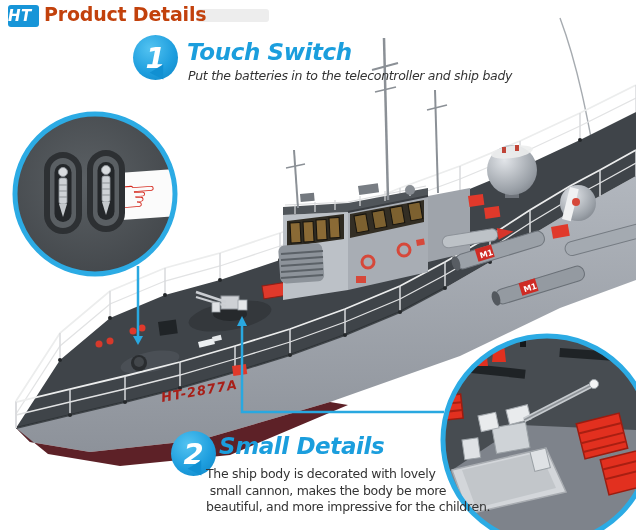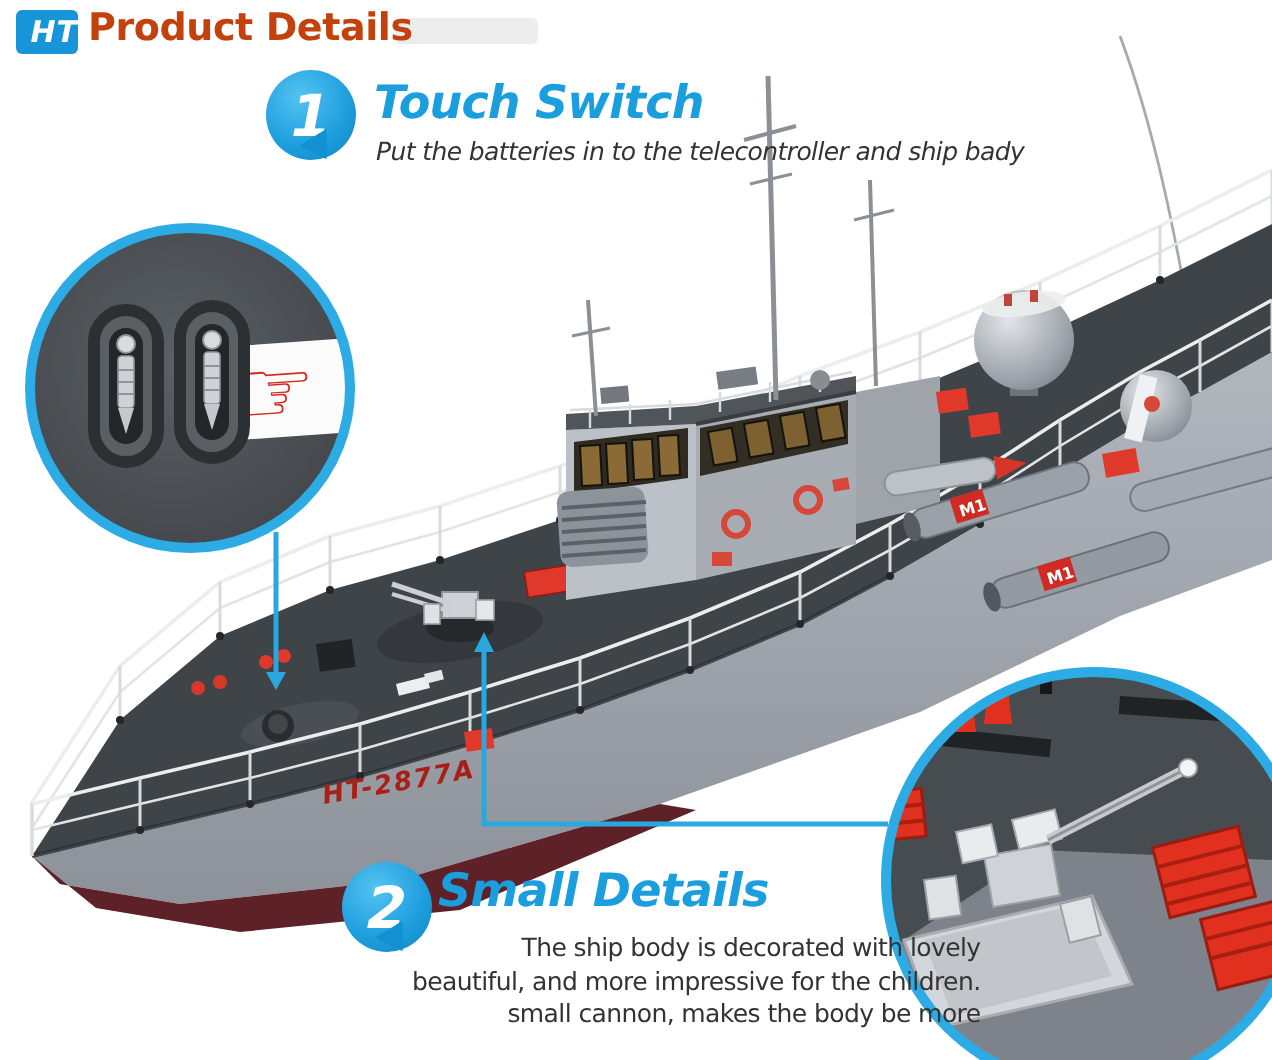--- a/index.html
+++ b/index.html
@@ -4,21 +4,21 @@
 <style>
   html,body{margin:0;padding:0;background:#fff;}
   .canvas{position:relative;width:636px;height:530px;background:#ffffff;overflow:hidden;
           font-family:"DejaVu Sans",sans-serif;}
   .scene{position:absolute;left:0;top:0;width:636px;height:530px;z-index:1;}
   svg{font-family:"DejaVu Sans",sans-serif;}
 
   
   .hdr-logo{position:absolute;left:8px;top:5px;width:31px;height:22px;background:#1795d8;
             border-radius:3px;color:#fff;font-weight:bold;font-size:15px;font-style:italic;
-            display:flex;align-items:center;justify-content:flex-end;z-index:4;letter-spacing:0.5px;}
+            display:flex;align-items:center;justify-content:flex-start;z-index:4;letter-spacing:0.5px;}
   .hdr-title{position:absolute;left:44px;top:3px;font-size:19px;font-weight:bold;color:#c2410c;
              z-index:4;letter-spacing:-0.2px;margin:0;}
   .hdr-strip{position:absolute;left:197px;top:9px;width:72px;height:13px;background:#ededed;
              border-radius:3px;z-index:3;}
 
   
   .bubble{position:absolute;width:45px;height:45px;border-radius:50%;
           background:radial-gradient(circle at 38% 30%, #53c3f1 0%, #1e9ede 58%, #0e84c4 100%);
           color:#fff;display:flex;align-items:center;justify-content:center;
           font-weight:bold;font-style:italic;font-size:29px;z-index:5;}
@@ -29,21 +29,21 @@
 
   
   .callout-title{position:absolute;margin:0;color:#1b9edd;font-weight:bold;font-style:italic;
                  font-size:23px;letter-spacing:-0.4px;z-index:5;}
   .t1{left:187px;top:39px;font-style:italic;}
   .t2{left:219px;top:433px;}
   .callout-text{position:absolute;font-size:12.5px;letter-spacing:-0.3px;line-height:16.5px;
                 color:#333;z-index:5;}
   .callout-text div{white-space:pre;}
   .p1{left:188px;top:68px;font-style:italic;}
-  .p2{left:206px;top:466px;text-align:right;}
+  .p2{left:206px;top:466px;}
 </style>
 </head>
 <body>
 
 <div class="canvas">
 
   <svg class="scene" viewBox="0 0 636 530">
     <defs>
       <linearGradient id="hullg" x1="0" y1="0" x2="0" y2="1">
         <stop offset="0" stop-color="#b2b7be"></stop>
@@ -378,17 +378,17 @@
   <div class="callout-text p1">
     <div>Put the batteries in to the telecontroller and ship bady</div>
   </div>
 
   <div class="bubble b2">
     <span>2</span>
   </div>
   <h2 class="callout-title t2">Small Details</h2>
   <div class="callout-text p2">
     <div>The ship body is decorated with lovely</div>
+    <div> small cannon, makes the body be more</div>
     <div>beautiful, and more impressive for the children.</div>
-    <div> small cannon, makes the body be more</div>
   </div>
 
 </div>
 
 </body></html>

